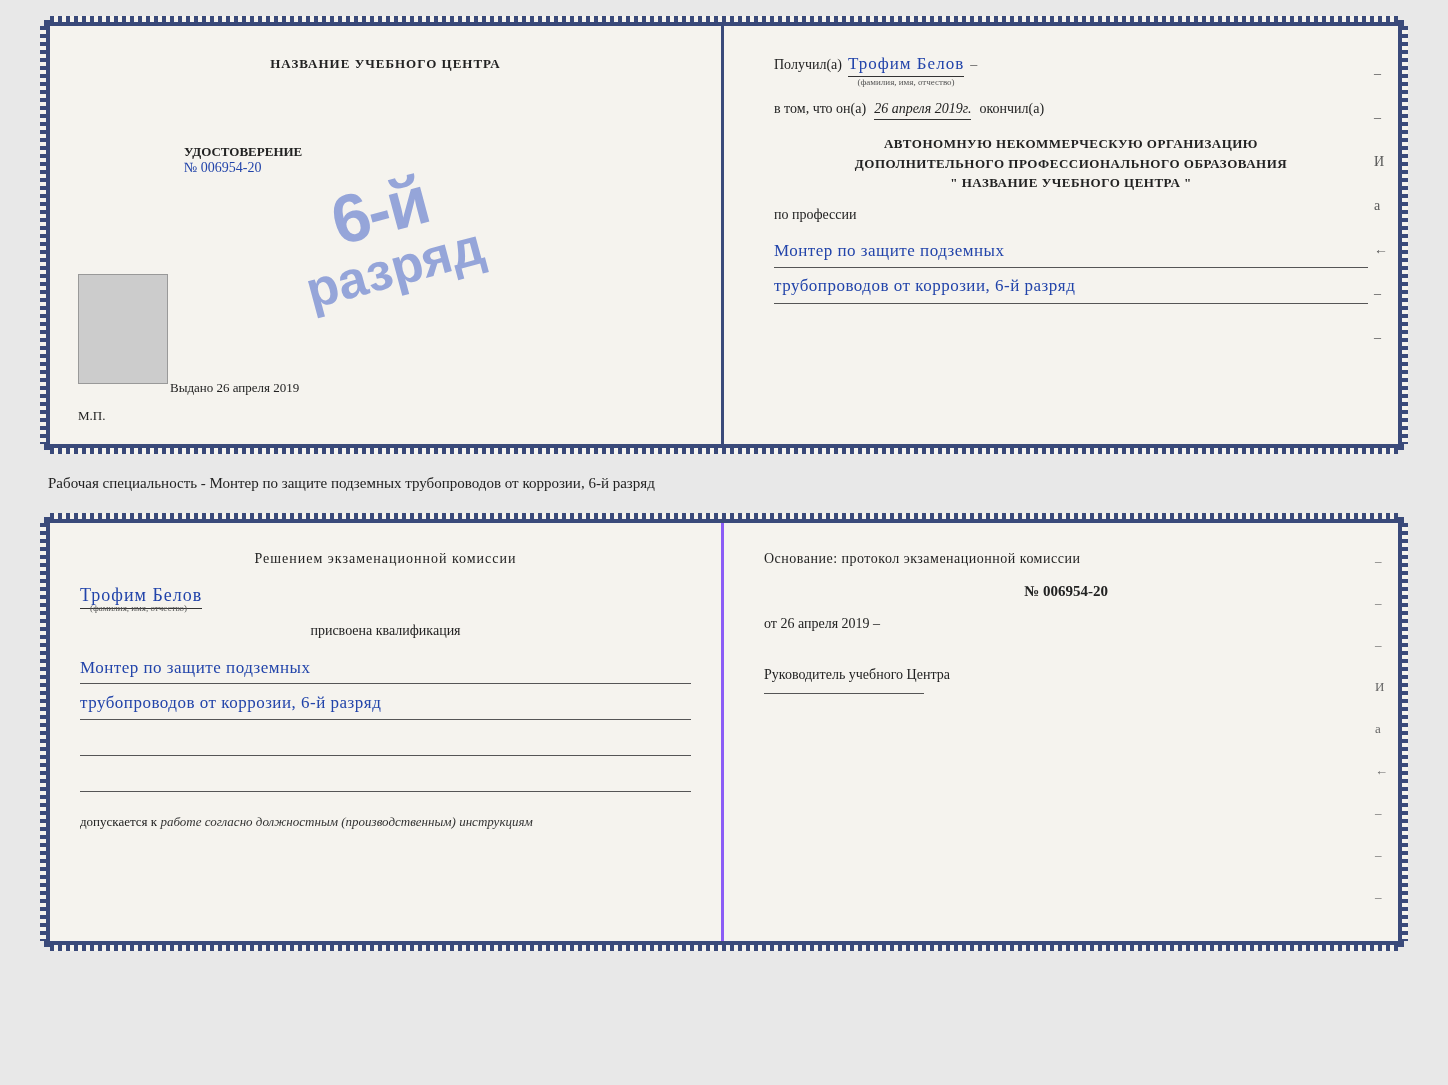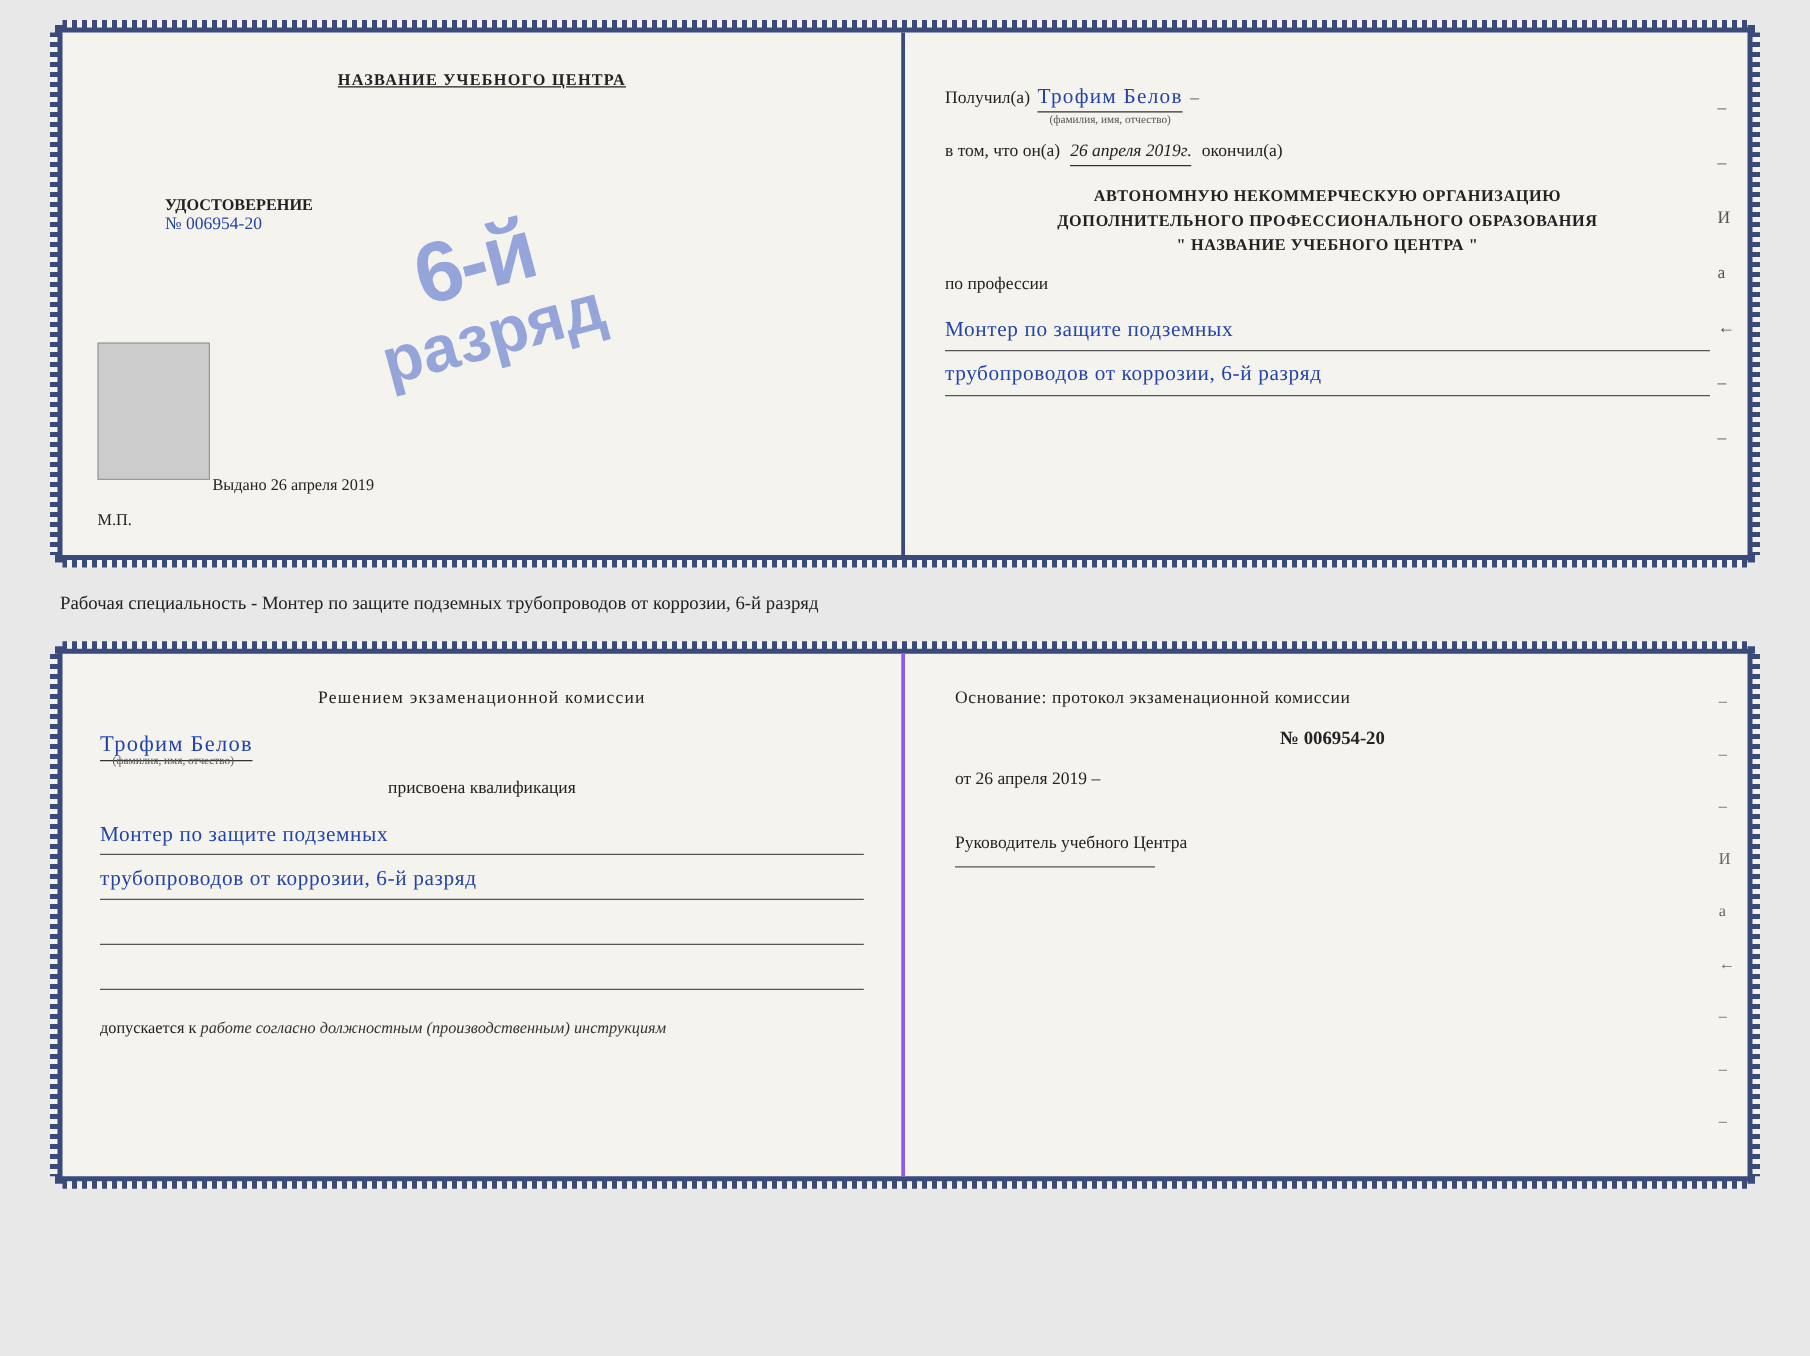--- a/index.html
+++ b/index.html
@@ -29,37 +29,35 @@
       border-right: 3px solid #3a4a7a;
       padding: 30px 30px 20px 30px;
       position: relative;
       display: flex;
       flex-direction: column;
       align-items: center;
     }
 
     .cert-right {
       width: 50%;
-      padding: 28px 30px 20px 32px;
+      padding: 28px 30px 20px 50px;
       position: relative;
       display: flex;
       flex-direction: column;
       gap: 14px;
-      margin-top: 13px;
     }
 
     .cert-title {
       font-size: 13px;
       font-weight: bold;
       letter-spacing: 1px;
       text-align: center;
       color: #222;
-      margin-bottom: 24px;
+      margin-bottom: 12px;
       text-transform: uppercase;
-      text-decoration: underline;
     }
 
     .photo-placeholder {
       width: 90px;
       height: 110px;
       background: #ccc;
       border: 1px solid #999;
       position: absolute;
       left: 28px;
       bottom: 60px;
@@ -89,21 +87,21 @@
       color: rgba(70, 100, 200, 0.55);
       font-family: Arial, sans-serif;
       line-height: 1;
     }
 
     .cert-number-area {
       margin-top: 60px;
       font-size: 13px;
       color: #222;
       align-self: flex-start;
-      margin-left: 52px;
+      margin-left: 104px;
     }
 
     .cert-number-area .udost {
       font-size: 13px;
       font-weight: bold;
     }
 
     .cert-number-area .num {
       color: #2244aa;
       font-size: 14px;

